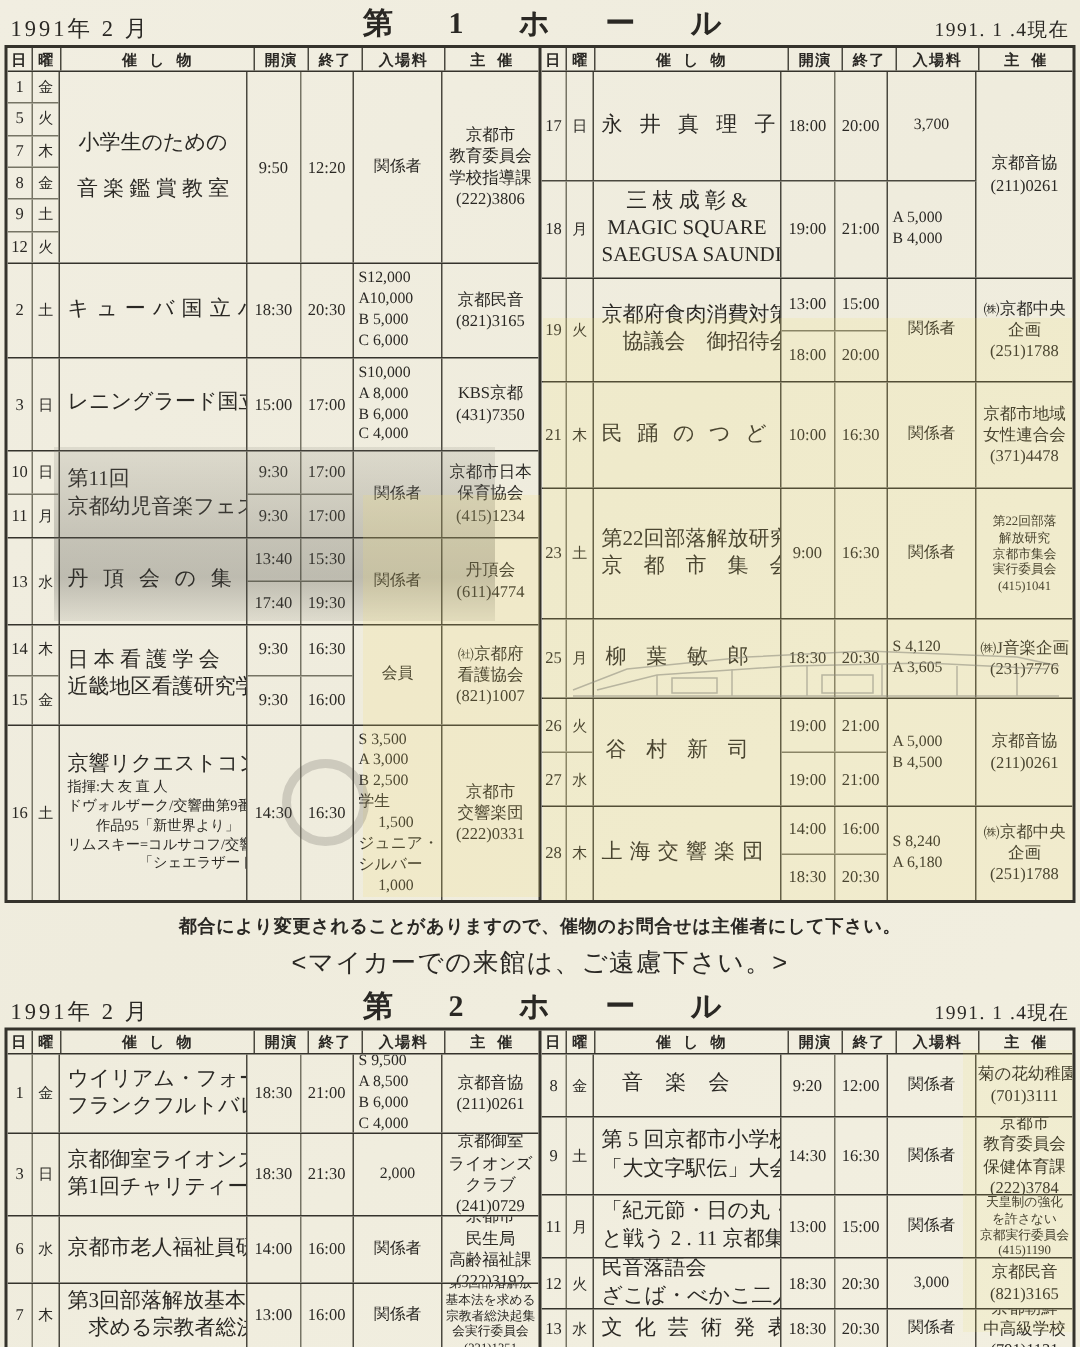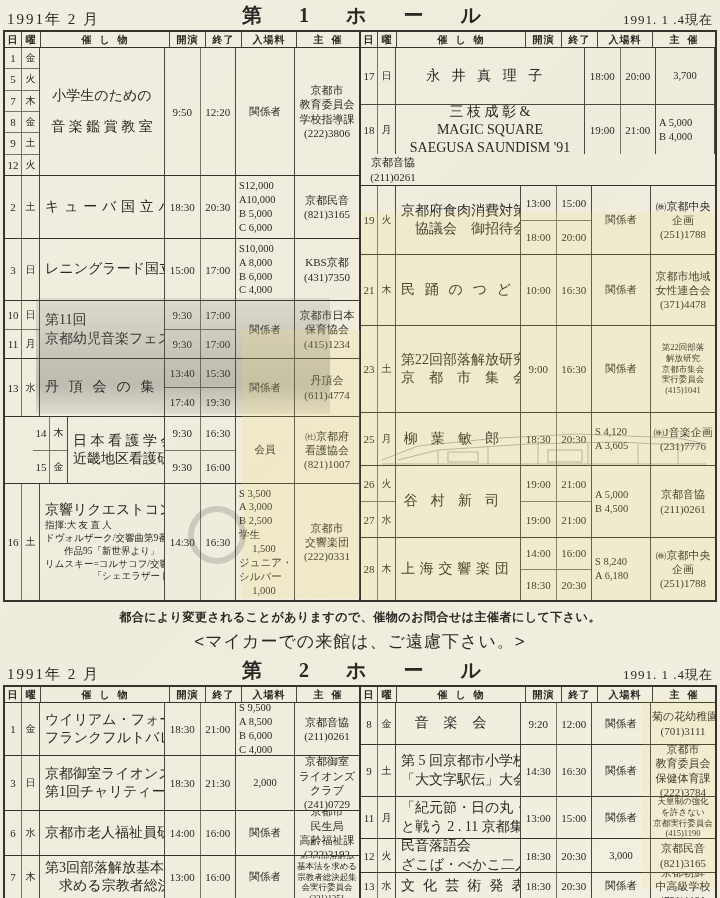--- a/index.html
+++ b/index.html
@@ -265,21 +265,21 @@
                 </div>
               </div>
             </div>
             <div class="c-org">
               <div>丹頂会</div>
               <div>(611)4774</div>
             </div>
           </div>
           <div class="group" style="height: 66px;">
             <div class="entries">
-              <div class="entry" style="flex: 1 1 0px; padding-left: 28px;">
+              <div class="entry" style="flex: 1 1 0px;">
                 <div class="c-dates">
                   <div class="drow">
                     <div class="dnum">14</div>
                     <div class="dwd">木</div>
                   </div>
                   <div class="drow">
                     <div class="dnum">15</div>
                     <div class="dwd">金</div>
                   </div>
                 </div>
@@ -356,21 +356,21 @@
       <div class="hrow">
           <div class="hcell" style="width: 16px;">日</div>
           <div class="hcell" style="width: 18px;">曜</div>
           <div class="hcell" style="flex: 1 1 0%;">催  し  物</div>
           <div class="hcell" style="width: 35px;">開演</div>
           <div class="hcell" style="width: 35px;">終了</div>
           <div class="hcell" style="width: 54px;">入場料</div>
           <div class="hcell" style="width: 62px;">主  催</div>
         </div>
       <div class="body" id="hall1-right">
-          <div class="group" style="height: 137px; flex-direction: column;">
+          <div class="group" style="height: 137px;">
             <div class="entries">
               <div class="entry" style="flex: 73 1 0px;">
                 <div class="c-dates">
                   <div class="drow">
                     <div class="dnum">17</div>
                     <div class="dwd">日</div>
                   </div>
                 </div>
                 <div class="c-title">
                   <div class="tl" style="letter-spacing: 0.82em;">永井真理子</div>

